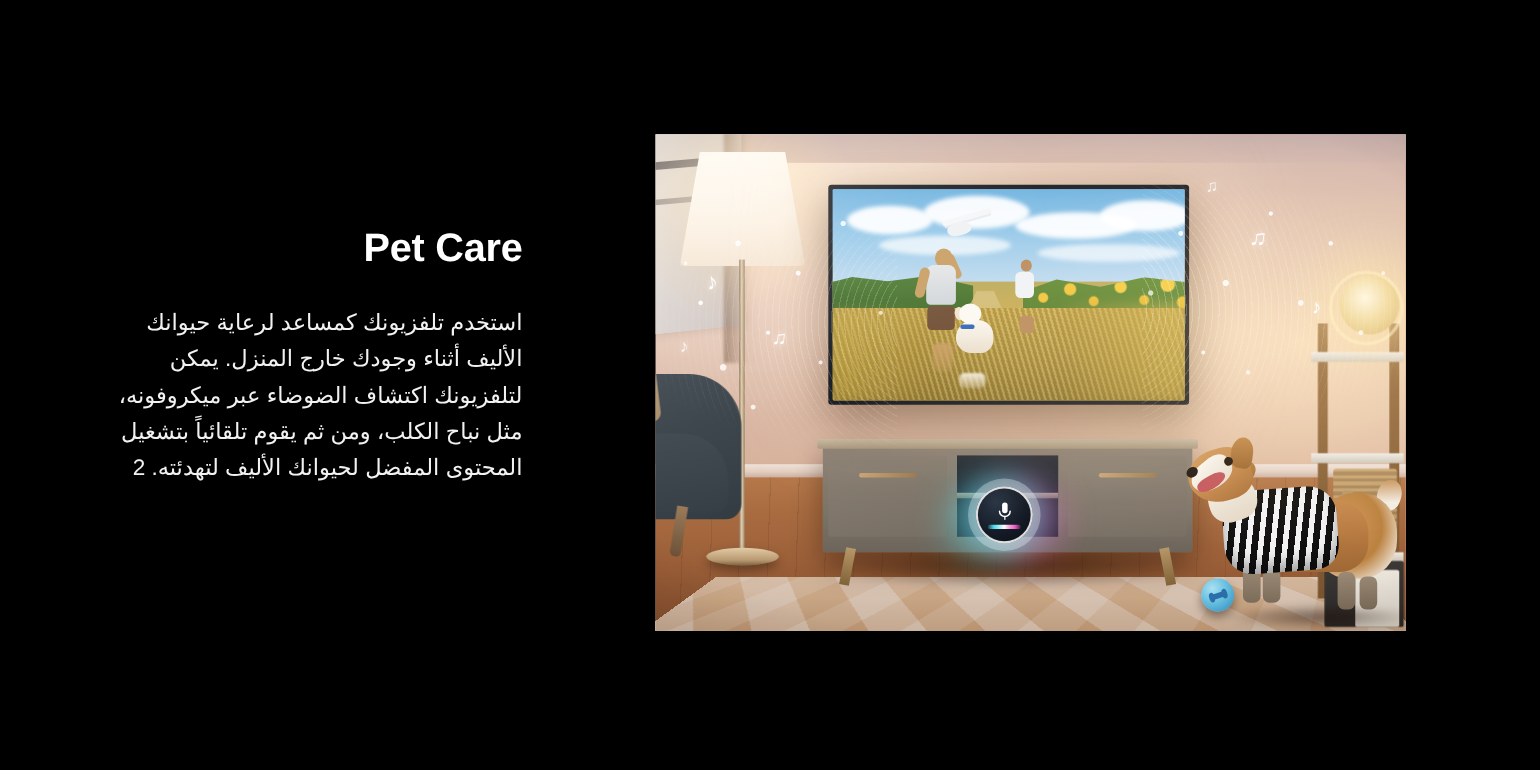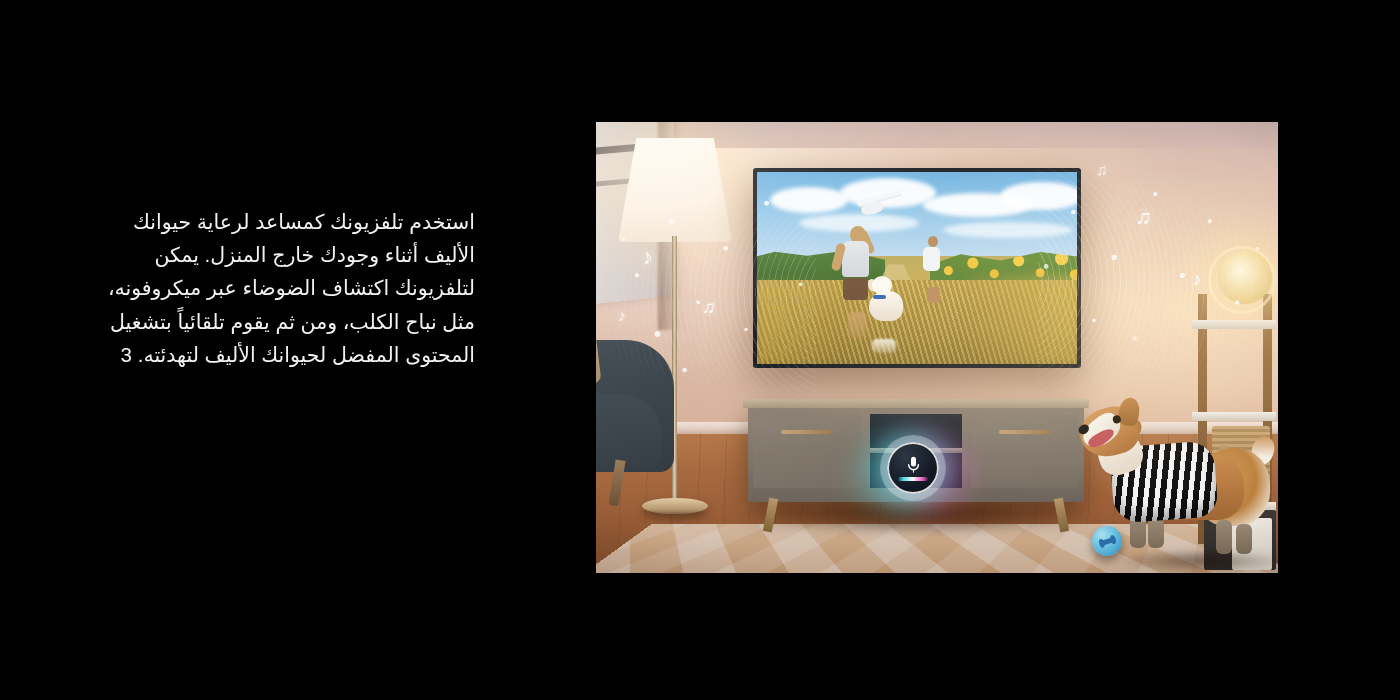--- a/index.html
+++ b/index.html
@@ -773,21 +773,22 @@
     background: radial-gradient(120% 110% at 50% 46%, rgba(0,0,0,0) 52%, rgba(40,18,6,0.30) 100%);
     pointer-events: none;
   }
 </style>
 </head>
 <body>
 
 <div class="stage">
 
   <div class="text-col">
-    <p class="body-copy">استخدم تلفزيونك كمساعد لرعاية حيوانك الأليف أثناء وجودك خارج المنزل. يمكن لتلفزيونك اكتشاف الضوضاء عبر ميكروفونه، مثل نباح الكلب، ومن ثم يقوم تلقائياً بتشغيل المحتوى المفضل لحيوانك الأليف لتهدئته. 3</p>
+    <h1 class="headline">Pet Care</h1>
+    <p class="body-copy">استخدم تلفزيونك كمساعد لرعاية حيوانك الأليف أثناء وجودك خارج المنزل. يمكن لتلفزيونك اكتشاف الضوضاء عبر ميكروفونه، مثل نباح الكلب، ومن ثم يقوم تلقائياً بتشغيل المحتوى المفضل لحيوانك الأليف لتهدئته. 2</p>
   </div>
 
   <div class="photo">
 
     <div class="wall"></div>
     <div class="ceiling"></div>
     <div class="window-frame"></div>
     <div class="window-mullion"></div>
     <div class="window-mullion m2"></div>
     <div class="curtain"></div>

